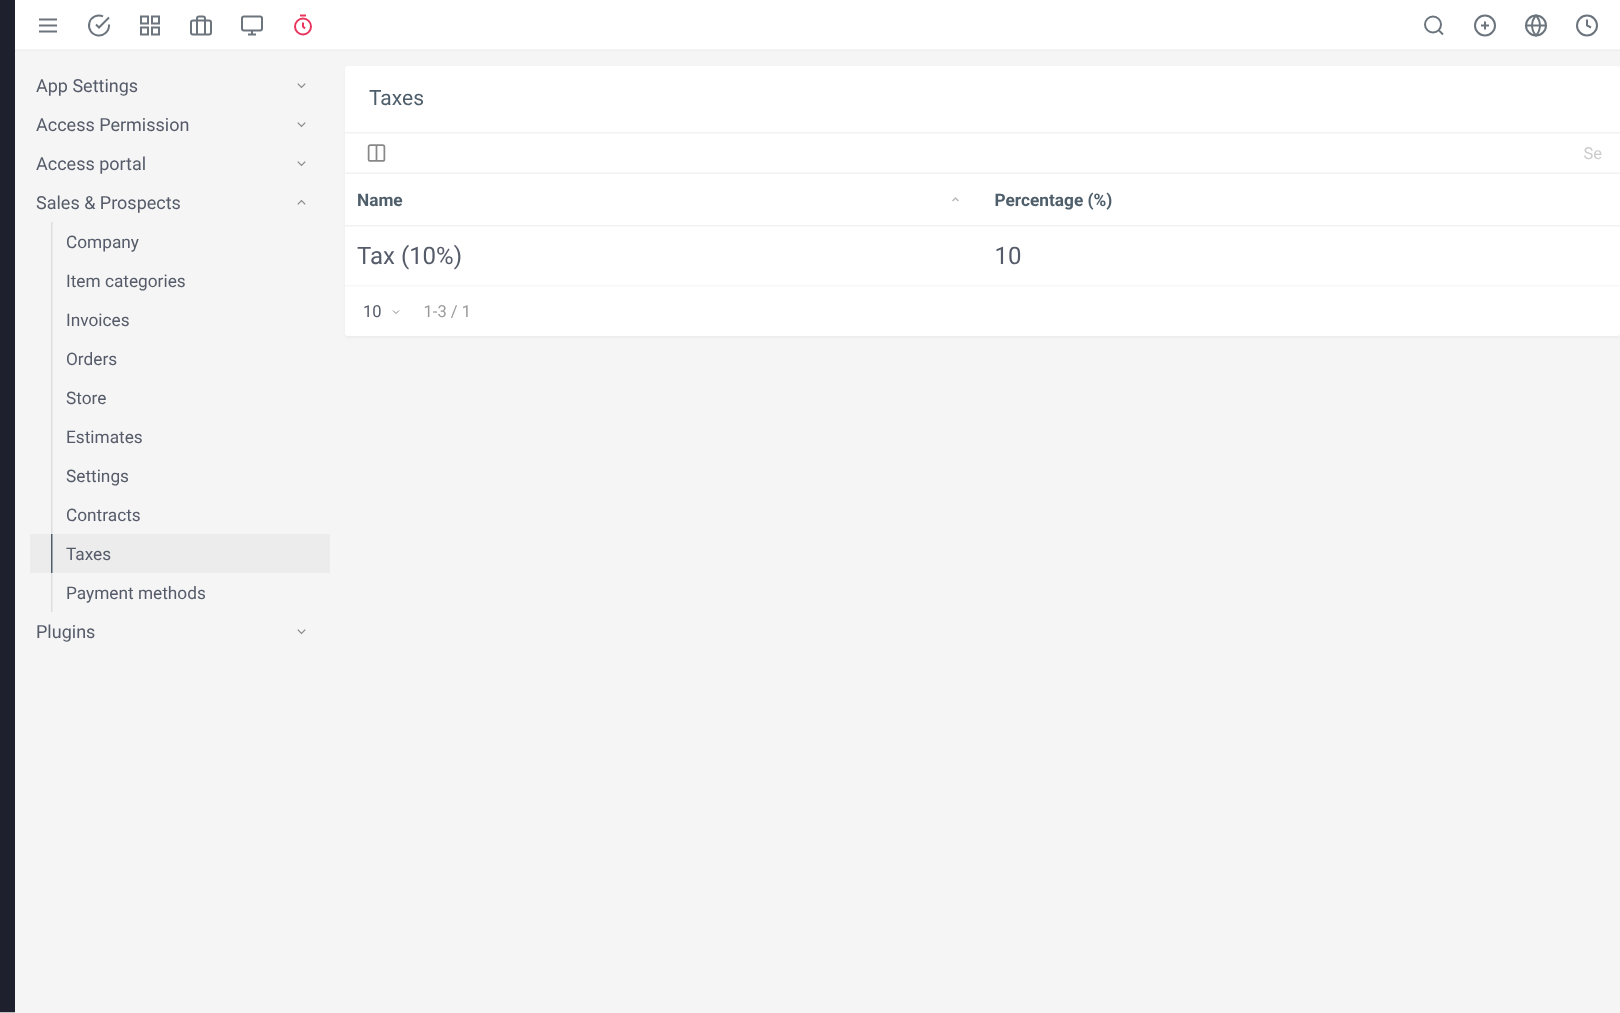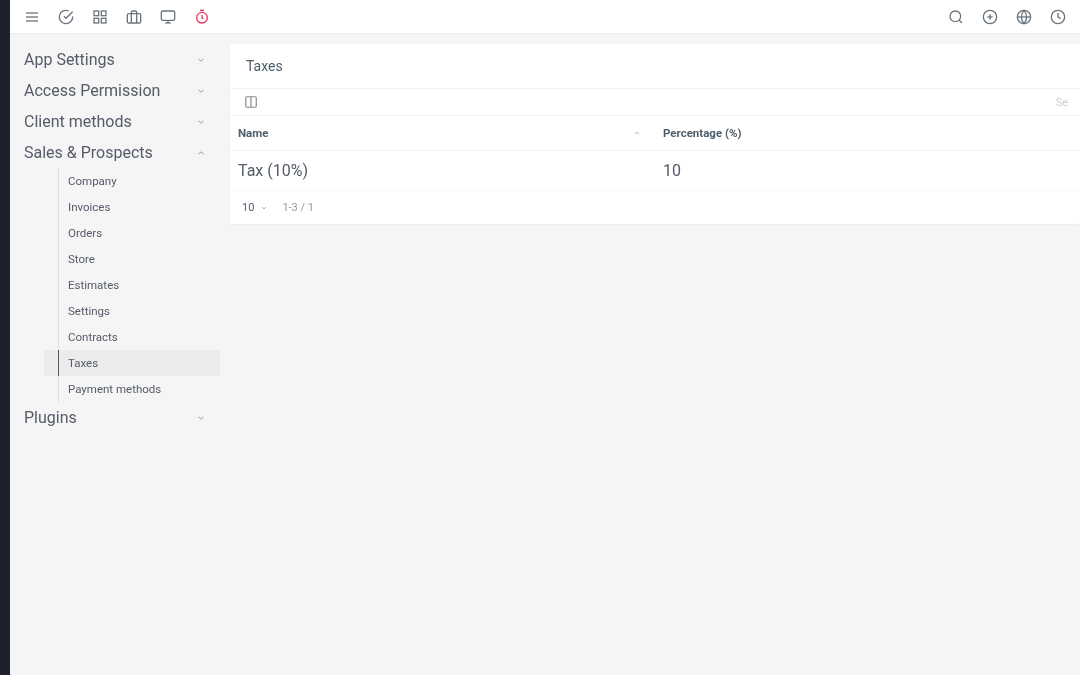--- a/index.html
+++ b/index.html
@@ -63,21 +63,21 @@
     background: #f5f5f5;
     padding-top: 10px;
     flex-shrink: 0;
   }
   .side-item {
     display: flex;
     align-items: center;
     justify-content: space-between;
     padding: 6px 14px;
     color: #555b69;
-    font-size: 16px;
+    font-size: 12px;
     cursor: pointer;
   }
   .side-item .chev {
     width: 10px;
     height: 10px;
     color: #888;
   }
   .sub-list {
     padding-left: 10px;
   }
@@ -96,21 +96,20 @@
     content: '';
     position: absolute;
     left: 14px;
     top: 0;
     bottom: 0;
     width: 1px;
     background: #4e5e6a;
   }
   .sub-list-line {
     position: relative;
-    margin-left: 24px;
   }
   .sub-list-line::before {
     content: '';
     position: absolute;
     left: 24px;
     top: 0;
     bottom: 0;
     width: 1px;
     background: #dedede;
   }
@@ -280,33 +279,34 @@
               <polyline points="6 9 12 15 18 9"></polyline>
             </svg>
         </div>
         <div class="side-item">
           <span>Access Permission</span>
           <svg class="chev" viewBox="0 0 24 24" fill="none" stroke="currentColor" stroke-width="2">
               <polyline points="6 9 12 15 18 9"></polyline>
             </svg>
         </div>
         <div class="side-item">
-          <span>Client methods</span>
+          <span>Access portal</span>
           <svg class="chev" viewBox="0 0 24 24" fill="none" stroke="currentColor" stroke-width="2">
               <polyline points="6 9 12 15 18 9"></polyline>
             </svg>
         </div>
         <div class="side-item">
           <span>Sales &amp; Prospects</span>
           <svg class="chev" viewBox="0 0 24 24" fill="none" stroke="currentColor" stroke-width="2">
               <polyline points="18 15 12 9 6 15"></polyline>
             </svg>
         </div>
         <div class="sub-list sub-list-line">
           <span class="sub-item">Company</span>
+          <span class="sub-item">Item categories</span>
           <span class="sub-item">Invoices</span>
           <span class="sub-item">Orders</span>
           <span class="sub-item">Store</span>
           <span class="sub-item">Estimates</span>
           <span class="sub-item">Settings</span>
           <span class="sub-item">Contracts</span>
           <span class="sub-item active">Taxes</span>
           <span class="sub-item">Payment methods</span>
         </div>
         <div class="side-item">

